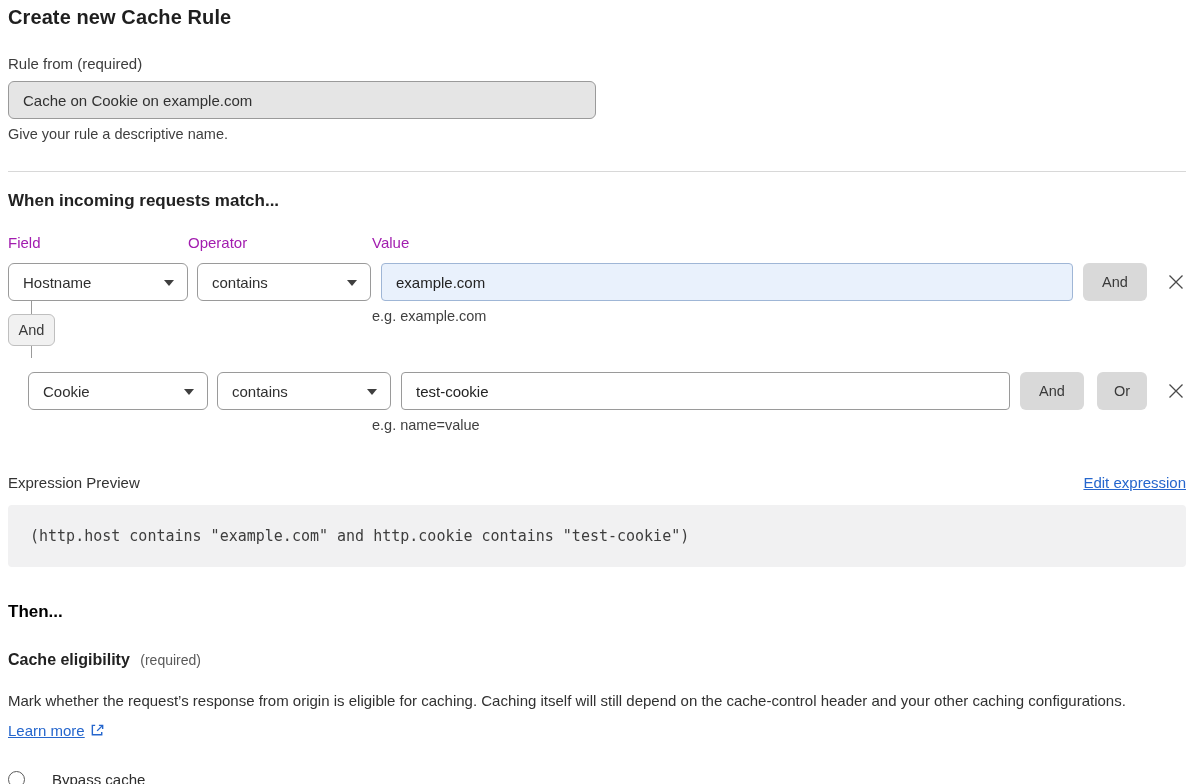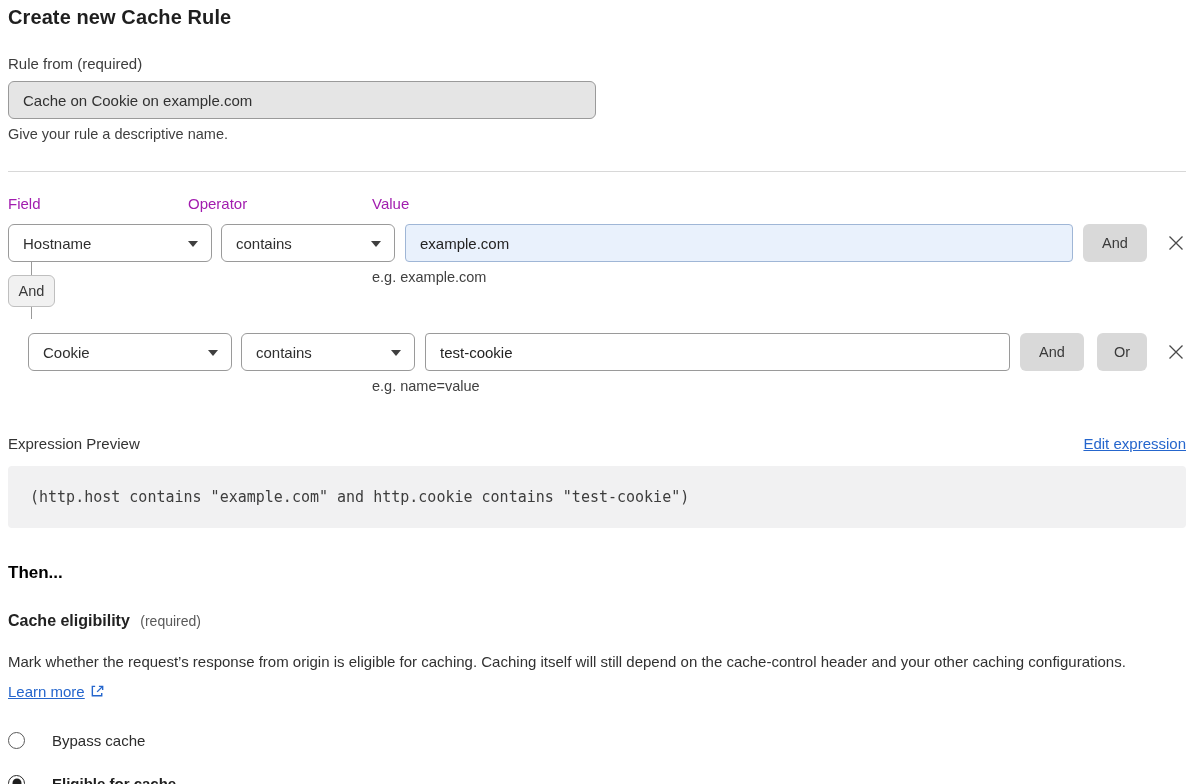--- a/index.html
+++ b/index.html
@@ -32,21 +32,21 @@
   .col-field { width: 180px; }
   .col-operator { width: 184px; }
   .col-value { flex: 1; }
 
   .rule-row { display: flex; align-items: center; margin-top: 12px; height: 38px; }
   .select {
     position: relative; height: 38px; border: 1px solid #9a9a9a; border-radius: 6px;
     background: #fff; display: flex; align-items: center; padding: 0 30px 0 14px;
     font-size: 15px; color: #2f2f2f; cursor: pointer;
   }
-  .select-field { width: 204px; margin-right: 9px; }
+  .select-field { width: 180px; margin-right: 9px; }
   .select-operator { width: 174px; margin-right: 10px; }
   .chevron {
     position: absolute; right: 13px; top: 16px; width: 0; height: 0;
     border-left: 5px solid transparent; border-right: 5px solid transparent;
     border-top: 6px solid #3f3f3f;
   }
   .value-input {
     flex: 1; height: 38px; border: 1px solid #9a9a9a; border-radius: 4px;
     padding: 0 14px; font-size: 15px; color: #232323; outline: none;
     font-family: "Liberation Sans", sans-serif; background: #fff; min-width: 0;
@@ -117,20 +117,21 @@
 <div class="page">
 
   <h1 class="page-title">Create new Cache Rule</h1>
 
   <div class="field-label">Rule from (required)</div>
   <input class="text-input" type="text" value="Cache on Cookie on example.com" style="">
   <div class="helper">Give your rule a descriptive name.</div>
 
   <hr class="divider">
 
+  <div class="section-heading">When incoming requests match...</div>
 
   <div class="col-labels">
     <div class="col-field">Field</div>
     <div class="col-operator">Operator</div>
     <div class="col-value">Value</div>
   </div>
 
   <div class="rule-row">
     <div class="select select-field">
       <span>Hostname</span>

